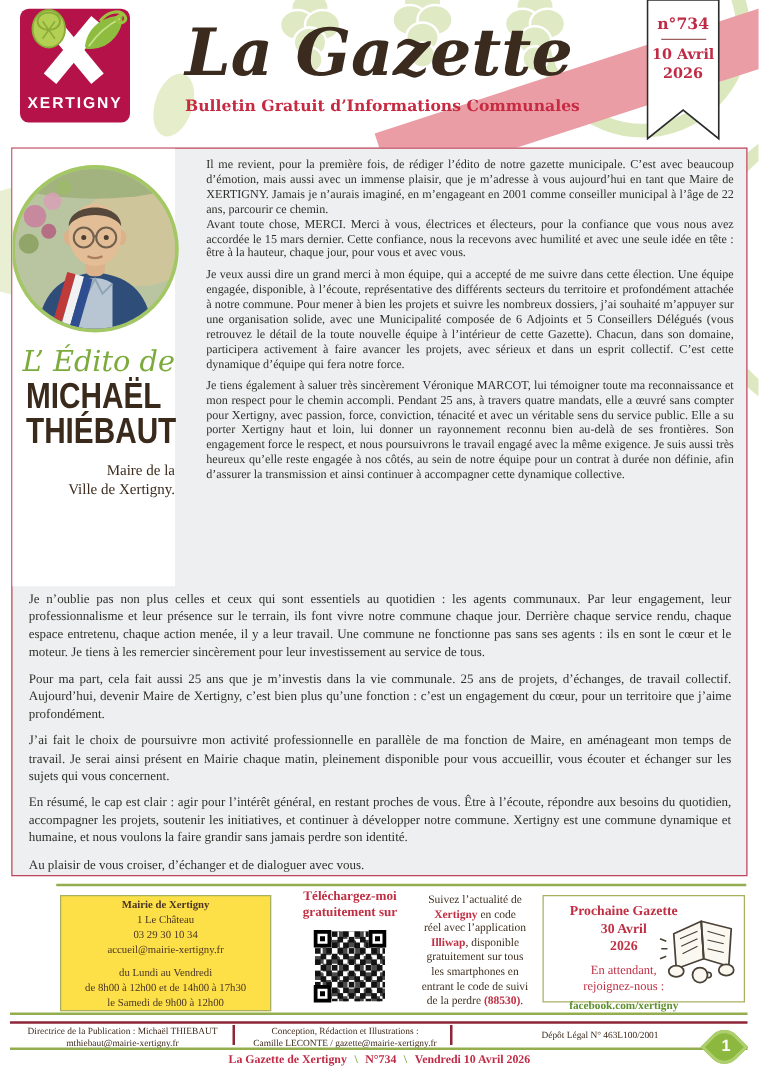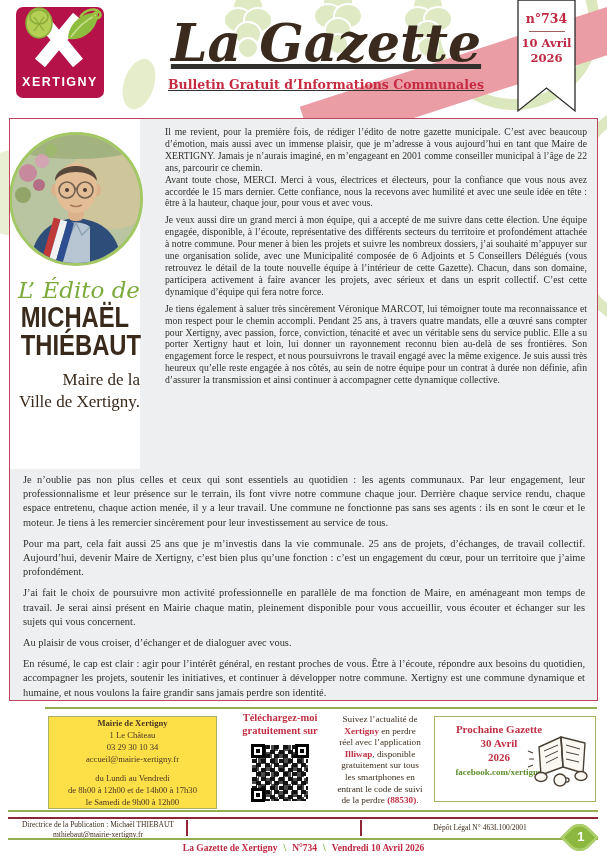--- a/index.html
+++ b/index.html
@@ -15,42 +15,42 @@
   .pink-stripe{left:298px;top:50px;width:360px;height:46px;background:#eb9da6;transform:rotate(-18deg);}
   .hopband{left:188px;top:0;}
 
   
   .logo-box{position:absolute;left:16px;top:7px;width:88px;height:91px;background:#b5124a;
             border-radius:7px;z-index:2;text-align:center;}
   .logo-name{position:absolute;left:0;right:0;bottom:9px;color:#fff;
              font-family:"Liberation Sans",sans-serif;font-weight:bold;font-size:12.5px;letter-spacing:1.5px;}
   .logo-tagline{position:absolute;left:4px;top:103px;width:116px;text-align:center;color:#b5124a;
                 font-family:"Liberation Sans",sans-serif;font-weight:bold;font-size:7.5px;letter-spacing:1.8px;z-index:2;}
-  .masthead{position:absolute;left:148px;top:10px;width:356px;text-align:center;z-index:2;text-decoration:underline;}
+  .masthead{position:absolute;left:148px;top:10px;width:356px;z-index:2;}
   .masthead h1{margin:0;font-family:"DejaVu Serif",serif;font-style:italic;font-weight:bold;
                font-size:52px;line-height:1.25;color:#3a2b1e;}
   .subtitle{margin-top:2px;font-family:"DejaVu Serif",serif;font-weight:bold;font-size:12.5px;color:#c62b42;}
   .ribbon{position:absolute;left:517px;top:0;width:59px;height:113px;z-index:2;}
   .ribbon svg{position:absolute;left:0;top:0;}
   .ribbon-content{position:absolute;left:0;top:11px;width:100%;text-align:center;
                   color:#bf2b45;font-family:"DejaVu Serif",serif;font-weight:bold;}
   .ribbon-number{font-size:12.5px;}
   .ribbon-rule{width:36px;border:none;border-top:1px solid #9c5f5f;margin:5px auto 4px auto;}
   .ribbon-date{font-size:11.5px;line-height:1.3;}
 
   
   .editorial{position:absolute;left:9px;top:118px;width:587px;height:581px;background:#edeff1;
              border:1px solid #c0455c;z-index:1;overflow:hidden;}
   .sidebar{position:absolute;left:-1px;top:-1px;width:131px;height:351px;background:#fff;text-align:right;}
   .photo-ring{margin:14px auto 0 auto;width:128px;height:128px;border:3px solid #a2c763;border-radius:50%;
               overflow:hidden;background:#b9c4a0;}
   .edito-line{margin-top:11px;font-family:"DejaVu Serif",serif;font-style:italic;font-size:23px;color:#7cab3c;}
   .mayor-name{font-family:"Liberation Sans",sans-serif;font-weight:bold;font-size:29px;color:#3a2a1c;
               line-height:0.98;transform:scaleX(0.82);}
-  .mayor-role{margin-top:9px;font-size:17px;color:#3a2a1c;line-height:1.3;}
+  .mayor-role{margin-top:9px;font-size:12px;color:#3a2a1c;line-height:1.3;}
 
   .letter-top{margin-left:145px;min-height:351px;box-sizing:border-box;padding:7px 10px 0 10px;
               font-size:9.7px;line-height:11.9px;text-align:justify;}
   .letter-top p{margin:0 0 5px 0;}
   .letter-top p.joined{margin-bottom:0;}
   .letter-bottom{padding:3px 12px 0 13px;font-size:10.4px;line-height:14.2px;text-align:justify;}
   .letter-bottom p{margin:0 0 7px 0;}
 
   
   .rule-green{position:absolute;height:2px;background:#94ad4e;z-index:2;}
@@ -175,22 +175,22 @@
     <div class="letter-top">
       <p class="joined">Il me revient, pour la première fois, de rédiger l’édito de notre gazette municipale. C’est avec beaucoup d’émotion, mais aussi avec un immense plaisir, que je m’adresse à vous aujourd’hui en tant que Maire de XERTIGNY. Jamais je n’aurais imaginé, en m’engageant en 2001 comme conseiller municipal à l’âge de 22 ans, parcourir ce chemin.</p>
       <p>Avant toute chose, MERCI. Merci à vous, électrices et électeurs, pour la confiance que vous nous avez accordée le 15 mars dernier. Cette confiance, nous la recevons avec humilité et avec une seule idée en tête : être à la hauteur, chaque jour, pour vous et avec vous.</p>
       <p>Je veux aussi dire un grand merci à mon équipe, qui a accepté de me suivre dans cette élection. Une équipe engagée, disponible, à l’écoute, représentative des différents secteurs du territoire et profondément attachée à notre commune. Pour mener à bien les projets et suivre les nombreux dossiers, j’ai souhaité m’appuyer sur une organisation solide, avec une Municipalité composée de 6 Adjoints et 5 Conseillers Délégués (vous retrouvez le détail de la toute nouvelle équipe à l’intérieur de cette Gazette). Chacun, dans son domaine, participera activement à faire avancer les projets, avec sérieux et dans un esprit collectif. C’est cette dynamique d’équipe qui fera notre force.</p>
       <p>Je tiens également à saluer très sincèrement Véronique MARCOT, lui témoigner toute ma reconnaissance et mon respect pour le chemin accompli. Pendant 25 ans, à travers quatre mandats, elle a œuvré sans compter pour Xertigny, avec passion, force, conviction, ténacité et avec un véritable sens du service public. Elle a su porter Xertigny haut et loin, lui donner un rayonnement reconnu bien au-delà de ses frontières. Son engagement force le respect, et nous poursuivrons le travail engagé avec la même exigence. Je suis aussi très heureux qu’elle reste engagée à nos côtés, au sein de notre équipe pour un contrat à durée non définie, afin d’assurer la transmission et ainsi continuer à accompagner cette dynamique collective.</p>
     </div>
     <div class="letter-bottom">
       <p>Je n’oublie pas non plus celles et ceux qui sont essentiels au quotidien : les agents communaux. Par leur engagement, leur professionnalisme et leur présence sur le terrain, ils font vivre notre commune chaque jour. Derrière chaque service rendu, chaque espace entretenu, chaque action menée, il y a leur travail. Une commune ne fonctionne pas sans ses agents : ils en sont le cœur et le moteur. Je tiens à les remercier sincèrement pour leur investissement au service de tous.</p>
       <p>Pour ma part, cela fait aussi 25 ans que je m’investis dans la vie communale. 25 ans de projets, d’échanges, de travail collectif. Aujourd’hui, devenir Maire de Xertigny, c’est bien plus qu’une fonction : c’est un engagement du cœur, pour un territoire que j’aime profondément.</p>
       <p>J’ai fait le choix de poursuivre mon activité professionnelle en parallèle de ma fonction de Maire, en aménageant mon temps de travail. Je serai ainsi présent en Mairie chaque matin, pleinement disponible pour vous accueillir, vous écouter et échanger sur les sujets qui vous concernent.</p>
+      <p>En résumé, le cap est clair : agir pour l’intérêt général, en restant proches de vous. Être à l’écoute, répondre aux besoins du quotidien, accompagner les projets, soutenir les initiatives, et continuer à développer notre commune. Xertigny est une commune dynamique et humaine, et nous voulons la faire grandir sans jamais perdre son identité.</p>
       <p>Au plaisir de vous croiser, d’échanger et de dialoguer avec vous.</p>
-      <p>En résumé, le cap est clair : agir pour l’intérêt général, en restant proches de vous. Être à l’écoute, répondre aux besoins du quotidien, accompagner les projets, soutenir les initiatives, et continuer à développer notre commune. Xertigny est une commune dynamique et humaine, et nous voulons la faire grandir sans jamais perdre son identité.</p>
     </div>
 
     <div class="sidebar">
       <div class="photo-ring">
         <svg width="128" height="128" viewBox="0 0 128 128">
           <rect width="128" height="128" fill="#b9c4a0"></rect>
           <ellipse cx="100" cy="52" rx="48" ry="42" fill="#cfc59b"></ellipse>
           <ellipse cx="64" cy="6" rx="72" ry="18" fill="#a3b380"></ellipse>
           <circle cx="16" cy="38" r="9" fill="#c97f9d" opacity="0.85"></circle>
           <circle cx="30" cy="26" r="7" fill="#d8a0b5" opacity="0.85"></circle>
@@ -250,34 +250,38 @@
       <div class="dots"></div>
         <div class="dots2"></div>
       <div class="fp tl"></div>
         <div class="fp tr"></div>
         <div class="fp bl"></div>
     </div>
   </div>
 
   <div class="illiwap">
     <span>Suivez l’actualité de</span><br>
-    <span class="crimson">Xertigny</span><span> en perdre</span><br>
+    <span class="crimson">Xertigny</span><span> en code</span><br>
     <span>réel avec l’application</span><br>
     <span class="crimson">Illiwap</span><span>, disponible</span><br>
     <span>gratuitement sur tous</span><br>
     <span>les smartphones en</span><br>
     <span>entrant le code de suivi</span><br>
     <span>de la perdre </span><span class="crimson">(88530)</span><span>.</span>
   </div>
 
   <div class="next-box">
     <div class="next-inner">
       <div class="next-title">Prochaine Gazette</div>
       <div class="next-title">30 Avril</div>
       <div class="next-title">2026</div>
+      <div class="next-sub">
+        <span>En attendant,</span><br>
+        <span>rejoignez-nous :</span>
+      </div>
       <div class="next-fb">facebook.com/xertigny</div>
     </div>
     <div class="sketch">
       <svg width="66" height="62" viewBox="0 0 66 62">
         <g stroke="#4a4136" stroke-width="1.4" fill="#fbf8f1" stroke-linejoin="round">
           <path d="M12 20 L34 10 L36 40 L14 48 Z"></path>
           <path d="M34 10 L58 16 L56 46 L36 40 Z"></path>
           <path d="M34 10 L36 40" fill="none"></path>
           <path d="M17 24 L31 18 M18 30 L31 24 M19 36 L31 30" fill="none" stroke-width="1"></path>
           <path d="M39 18 L53 22 M39 25 L52 28 M39 32 L52 35" fill="none" stroke-width="1"></path>
@@ -293,20 +297,24 @@
 
   <div class="rule-green info-bottom"></div>
 
   <div class="rule-crimson"></div>
   <div class="foot-cols">
     <div class="fcol fc1">
       <div>Directrice de la Publication : Michaël THIEBAUT</div>
       <div>mthiebaut@mairie-xertigny.fr</div>
     </div>
     <div class="fsep fs1"></div>
+    <div class="fcol fc2">
+      <div>Conception, Rédaction et Illustrations :</div>
+      <div>Camille LECONTE / gazette@mairie-xertigny.fr</div>
+    </div>
     <div class="fsep fs2"></div>
     <div class="fcol fc3">
       <div>Dépôt Légal N° 463L100/2001</div>
     </div>
   </div>
   <div class="rule-green2"></div>
   <div class="page-badge">
     <span>1</span>
   </div>
   <div class="foot-line">

